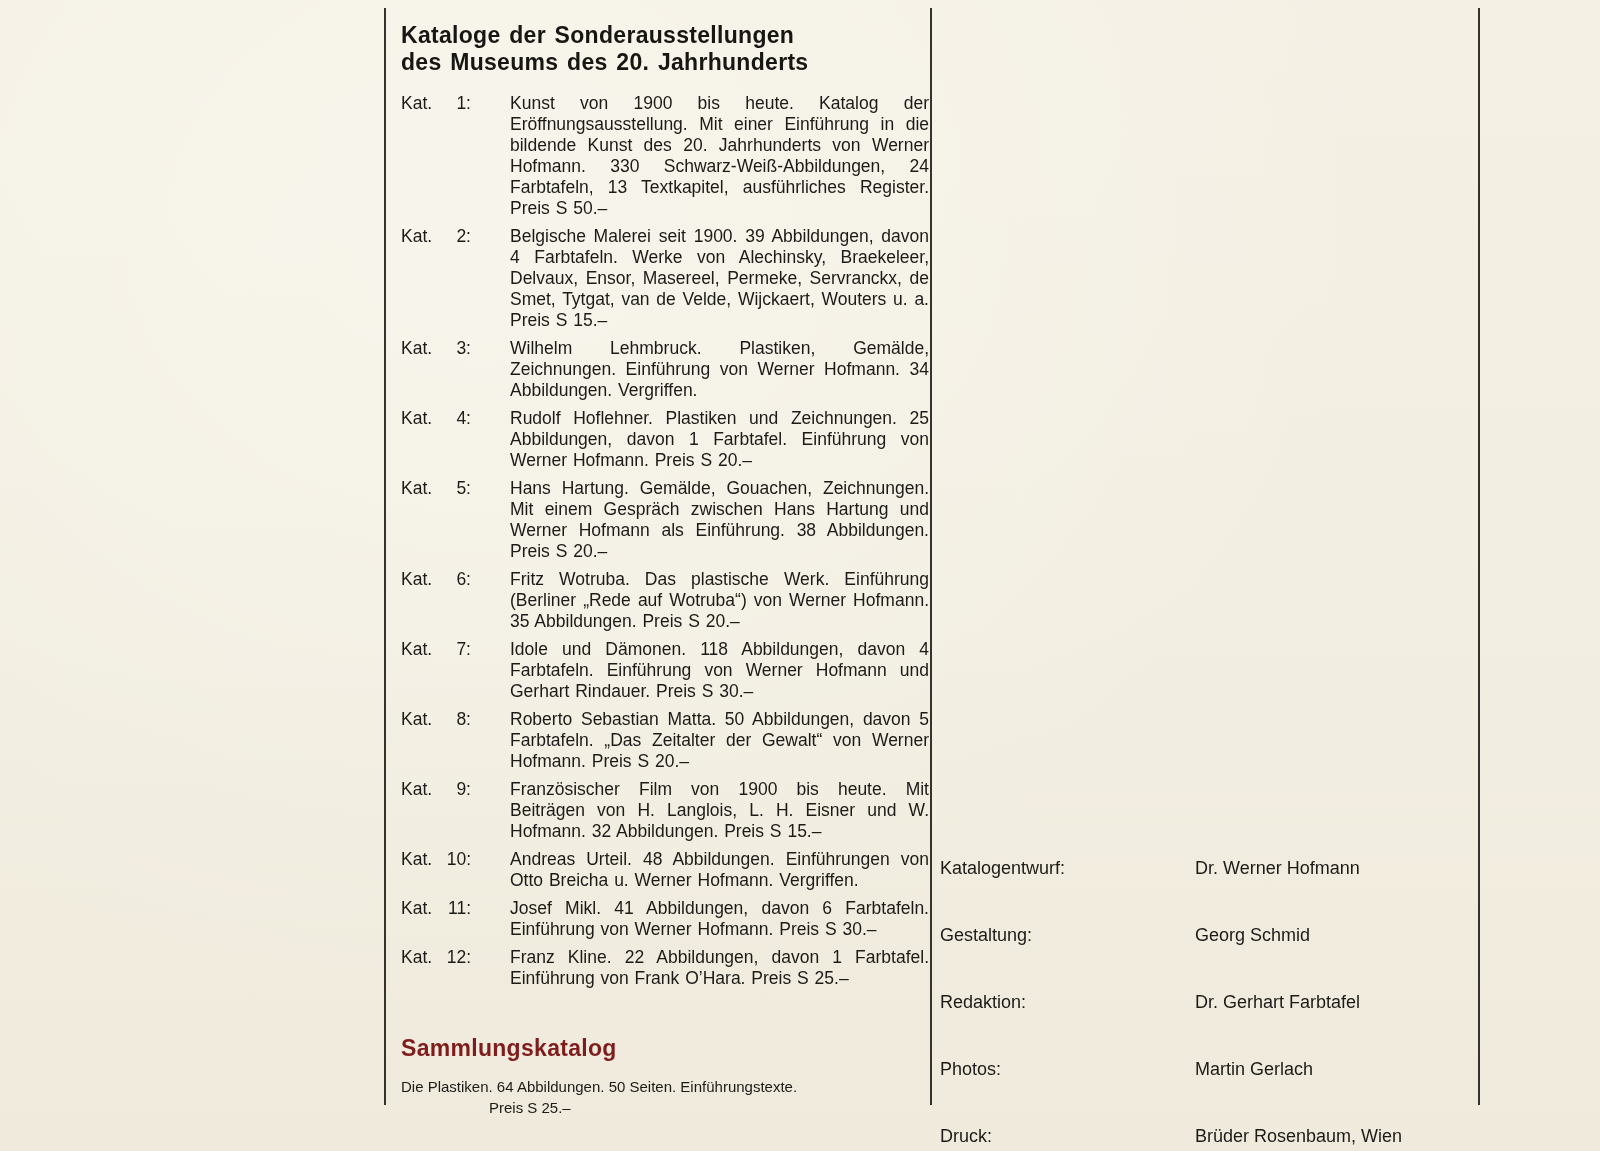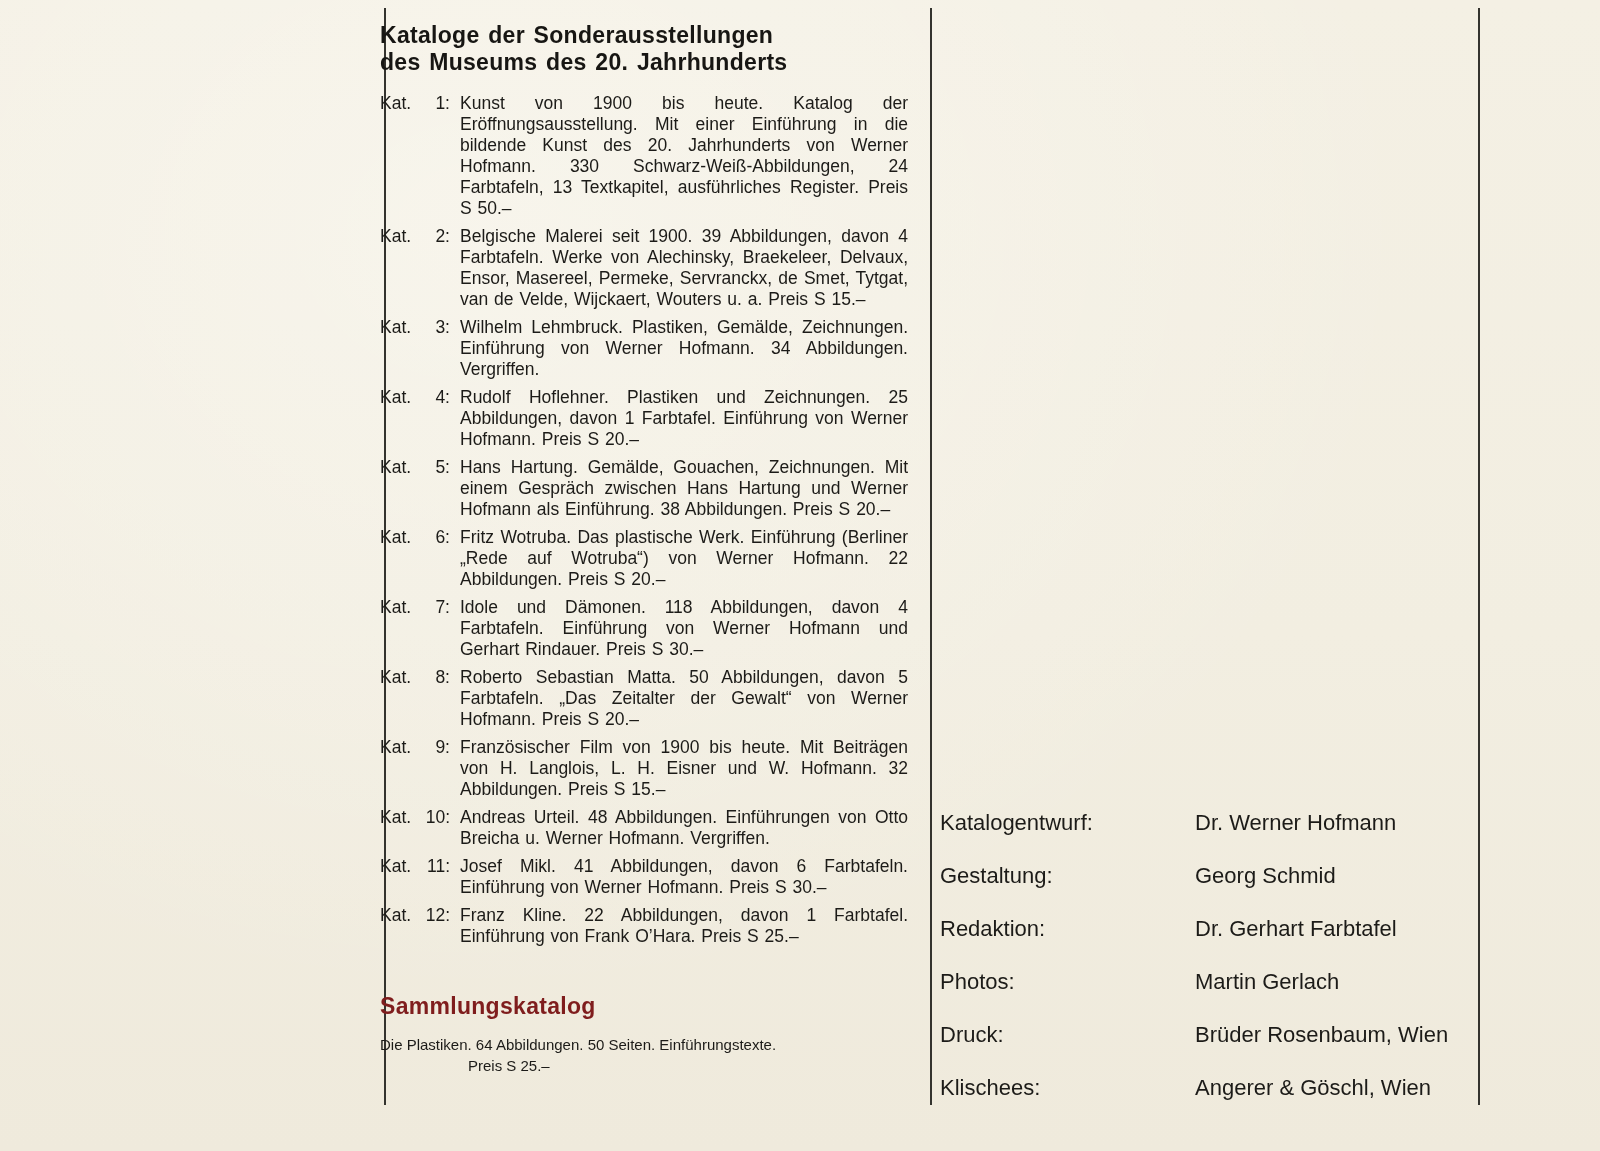--- a/index.html
+++ b/index.html
@@ -23,21 +23,21 @@
     height: 1097px;
     width: 2px;
     background: #34332e;
   }
   .rule-left  { left: 384px; }
   .rule-mid   { left: 930px; }
   .rule-right { left: 1478px; }
 
   .main-col {
     position: absolute;
-    left: 380px;
+    left: 401px;
     top: 22px;
     width: 528px;
   }
   .title {
     margin: 0;
     font-size: 23px;
     font-weight: 700;
     line-height: 27px;
     letter-spacing: 0.3px;
     word-spacing: 2px;
@@ -45,20 +45,21 @@
   }
   .title-line { display: block; }
 
   .entries { margin-top: 17px; }
   .entry {
     display: flex;
     align-items: flex-start;
     margin-bottom: 7px;
     font-size: 17.5px;
     line-height: 21px;
+    gap: 29px;
   }
   .entry-label {
     flex: 0 0 70px;
     display: flex;
     justify-content: space-between;
     white-space: nowrap;
   }
   .entry-text {
     flex: 1;
     margin-left: 10px;
@@ -84,22 +85,23 @@
   .colophon {
     position: absolute;
     left: 940px;
     top: 812px;
     width: 538px;
   }
   .colophon-row {
     display: flex;
     align-items: baseline;
     margin-bottom: 31px;
-    font-size: 22px;
+    font-size: 18px;
     line-height: 22px;
+    margin-top: 45px;
   }
   .colophon-label { flex: 0 0 255px; }
   .colophon-value { flex: 1; }
 </style>
 </head>
 <body>
 
 <div class="page">
 
   <div class="rule rule-left"></div>
@@ -153,21 +155,21 @@
             <span>5:</span>
           </div>
           <div class="entry-text">Hans Hartung. Gemälde, Gouachen, Zeichnungen. Mit einem Gespräch zwischen Hans Hartung und Werner Hofmann als Einführung. 38 Abbildungen. Preis S 20.–</div>
         </div>
 
         <div class="entry">
           <div class="entry-label">
             <span>Kat.</span>
             <span>6:</span>
           </div>
-          <div class="entry-text">Fritz Wotruba. Das plastische Werk. Einführung (Berliner „Rede auf Wotruba“) von Werner Hofmann. 22 Abbildungen. Preis S 20.–</div>
+          <div class="entry-text">Fritz Wotruba. Das plastische Werk. Einführung (Berliner „Rede auf Wotruba“) von Werner Hofmann. 35 Abbildungen. Preis S 20.–</div>
         </div>
 
         <div class="entry">
           <div class="entry-label">
             <span>Kat.</span>
             <span>7:</span>
           </div>
           <div class="entry-text">Idole und Dämonen. 118 Abbildungen, davon 4 Farbtafeln. Einführung von Werner Hofmann und Gerhart Rindauer. Preis S 30.–</div>
         </div>
 

